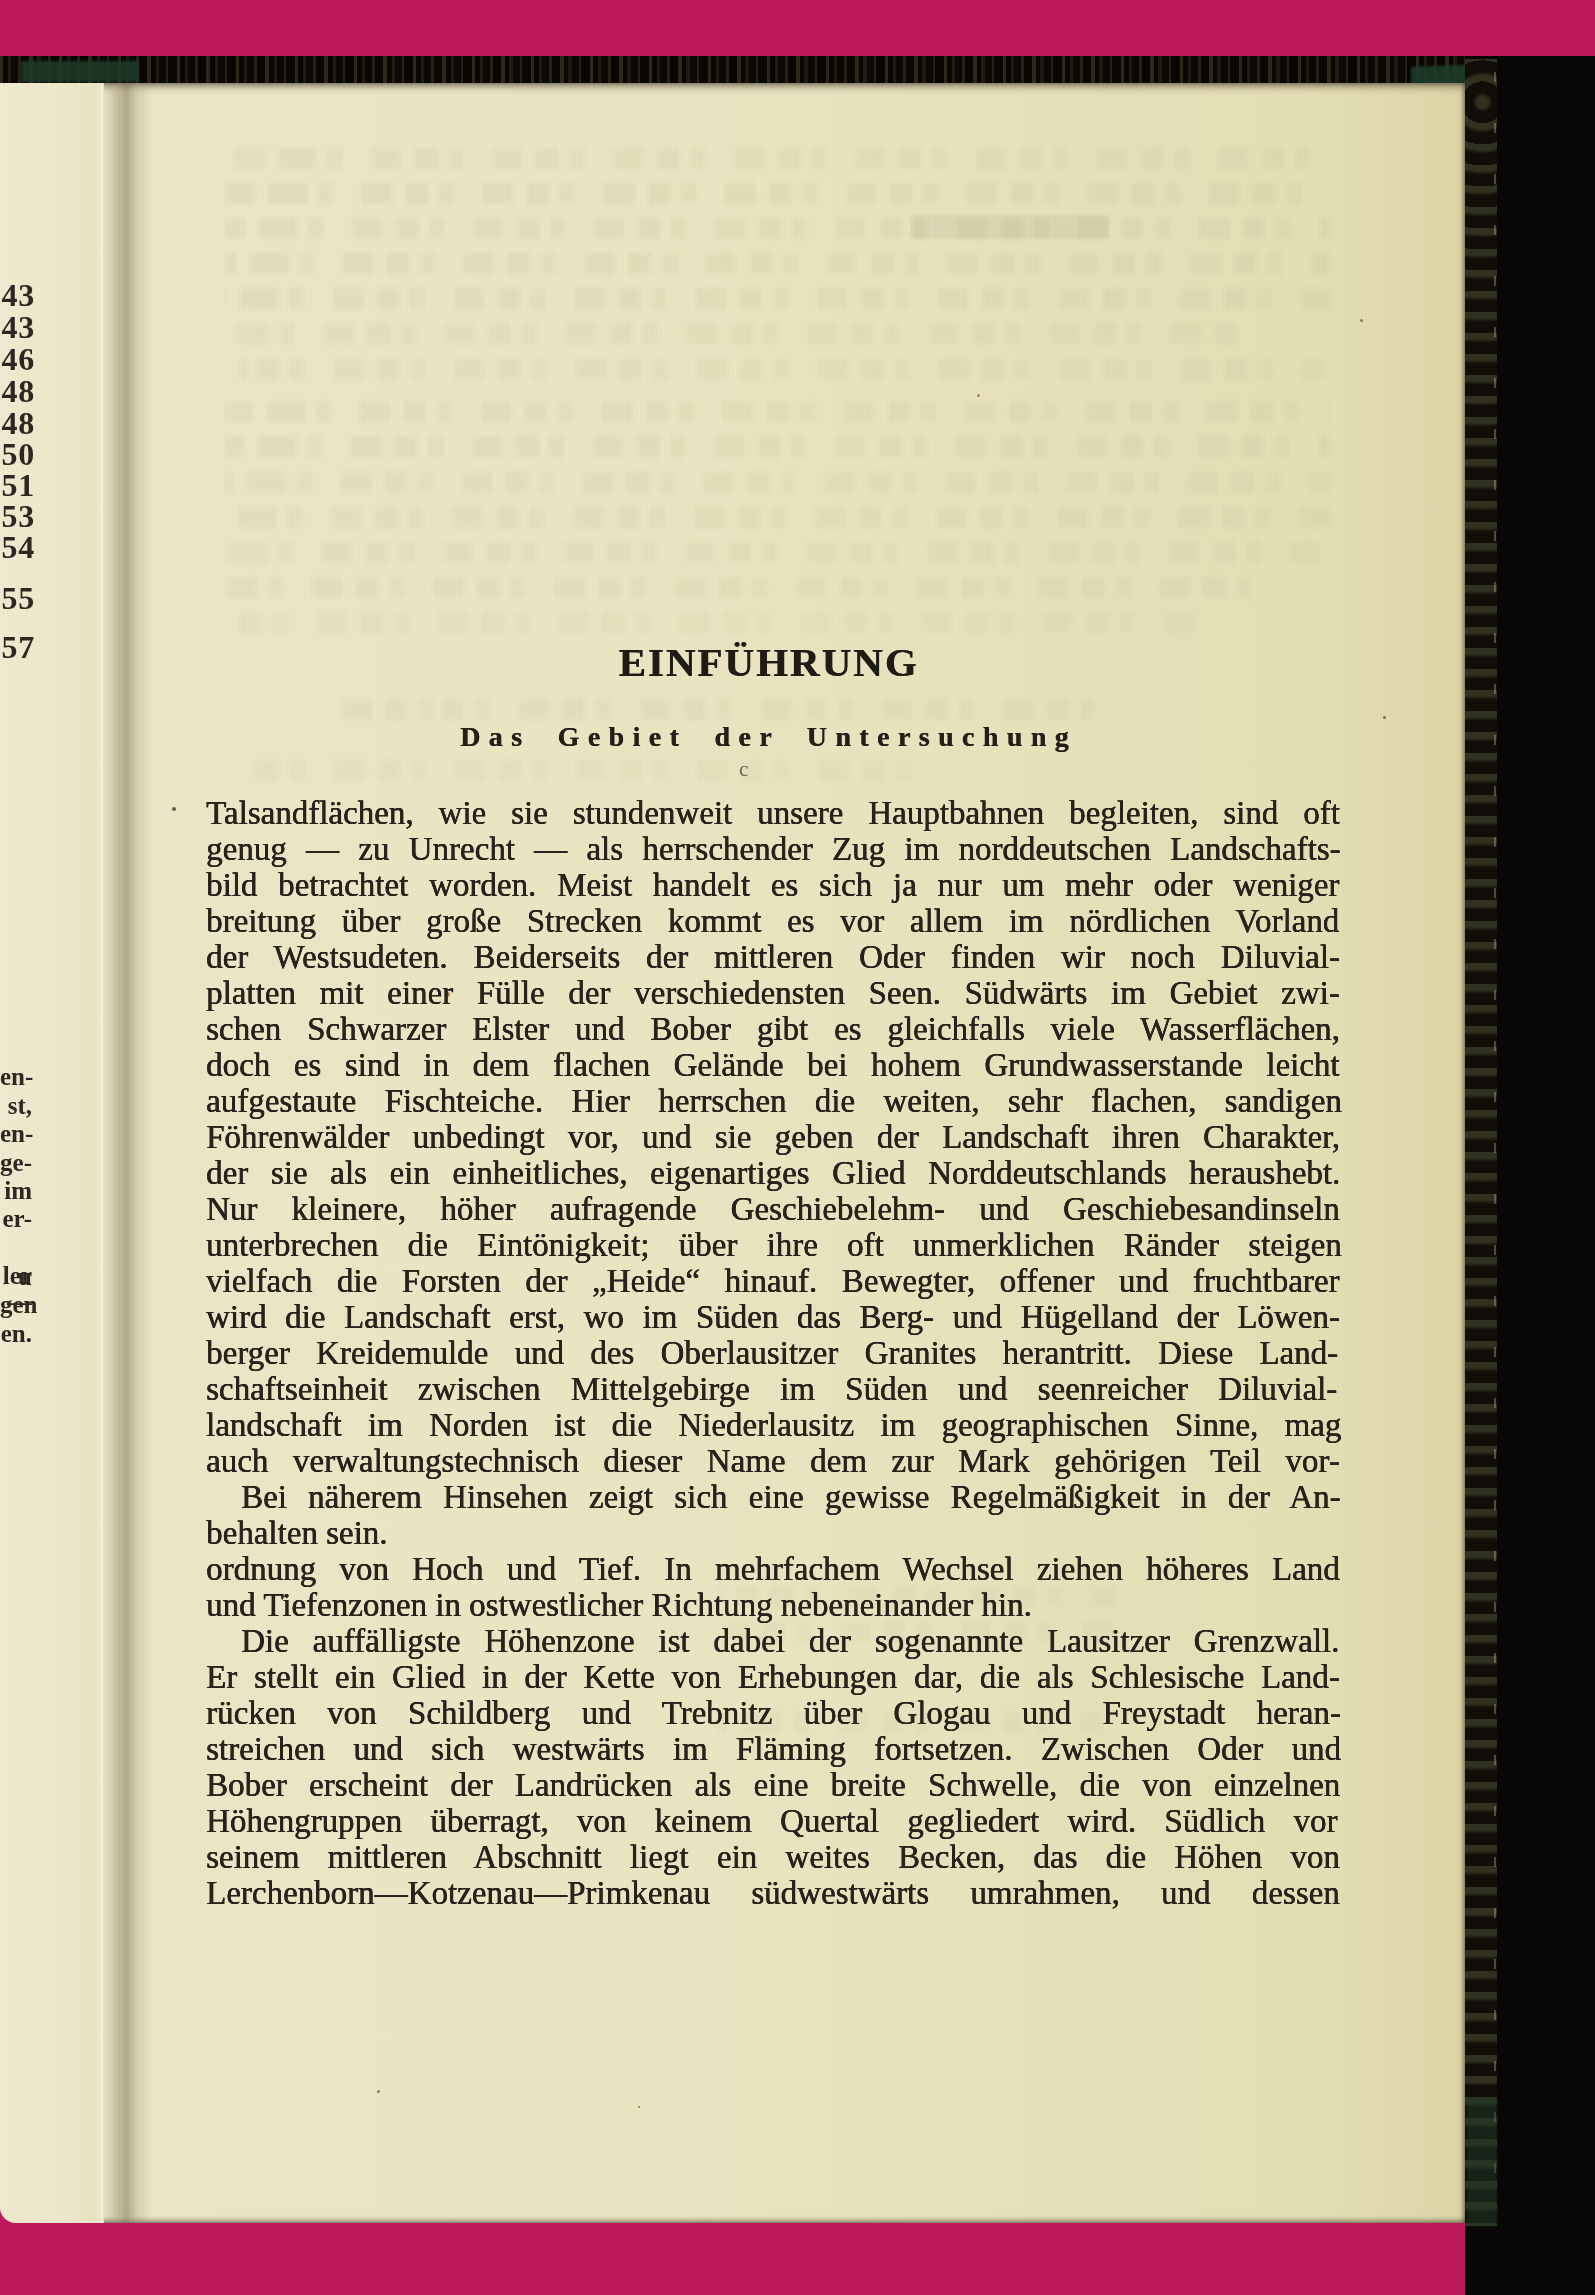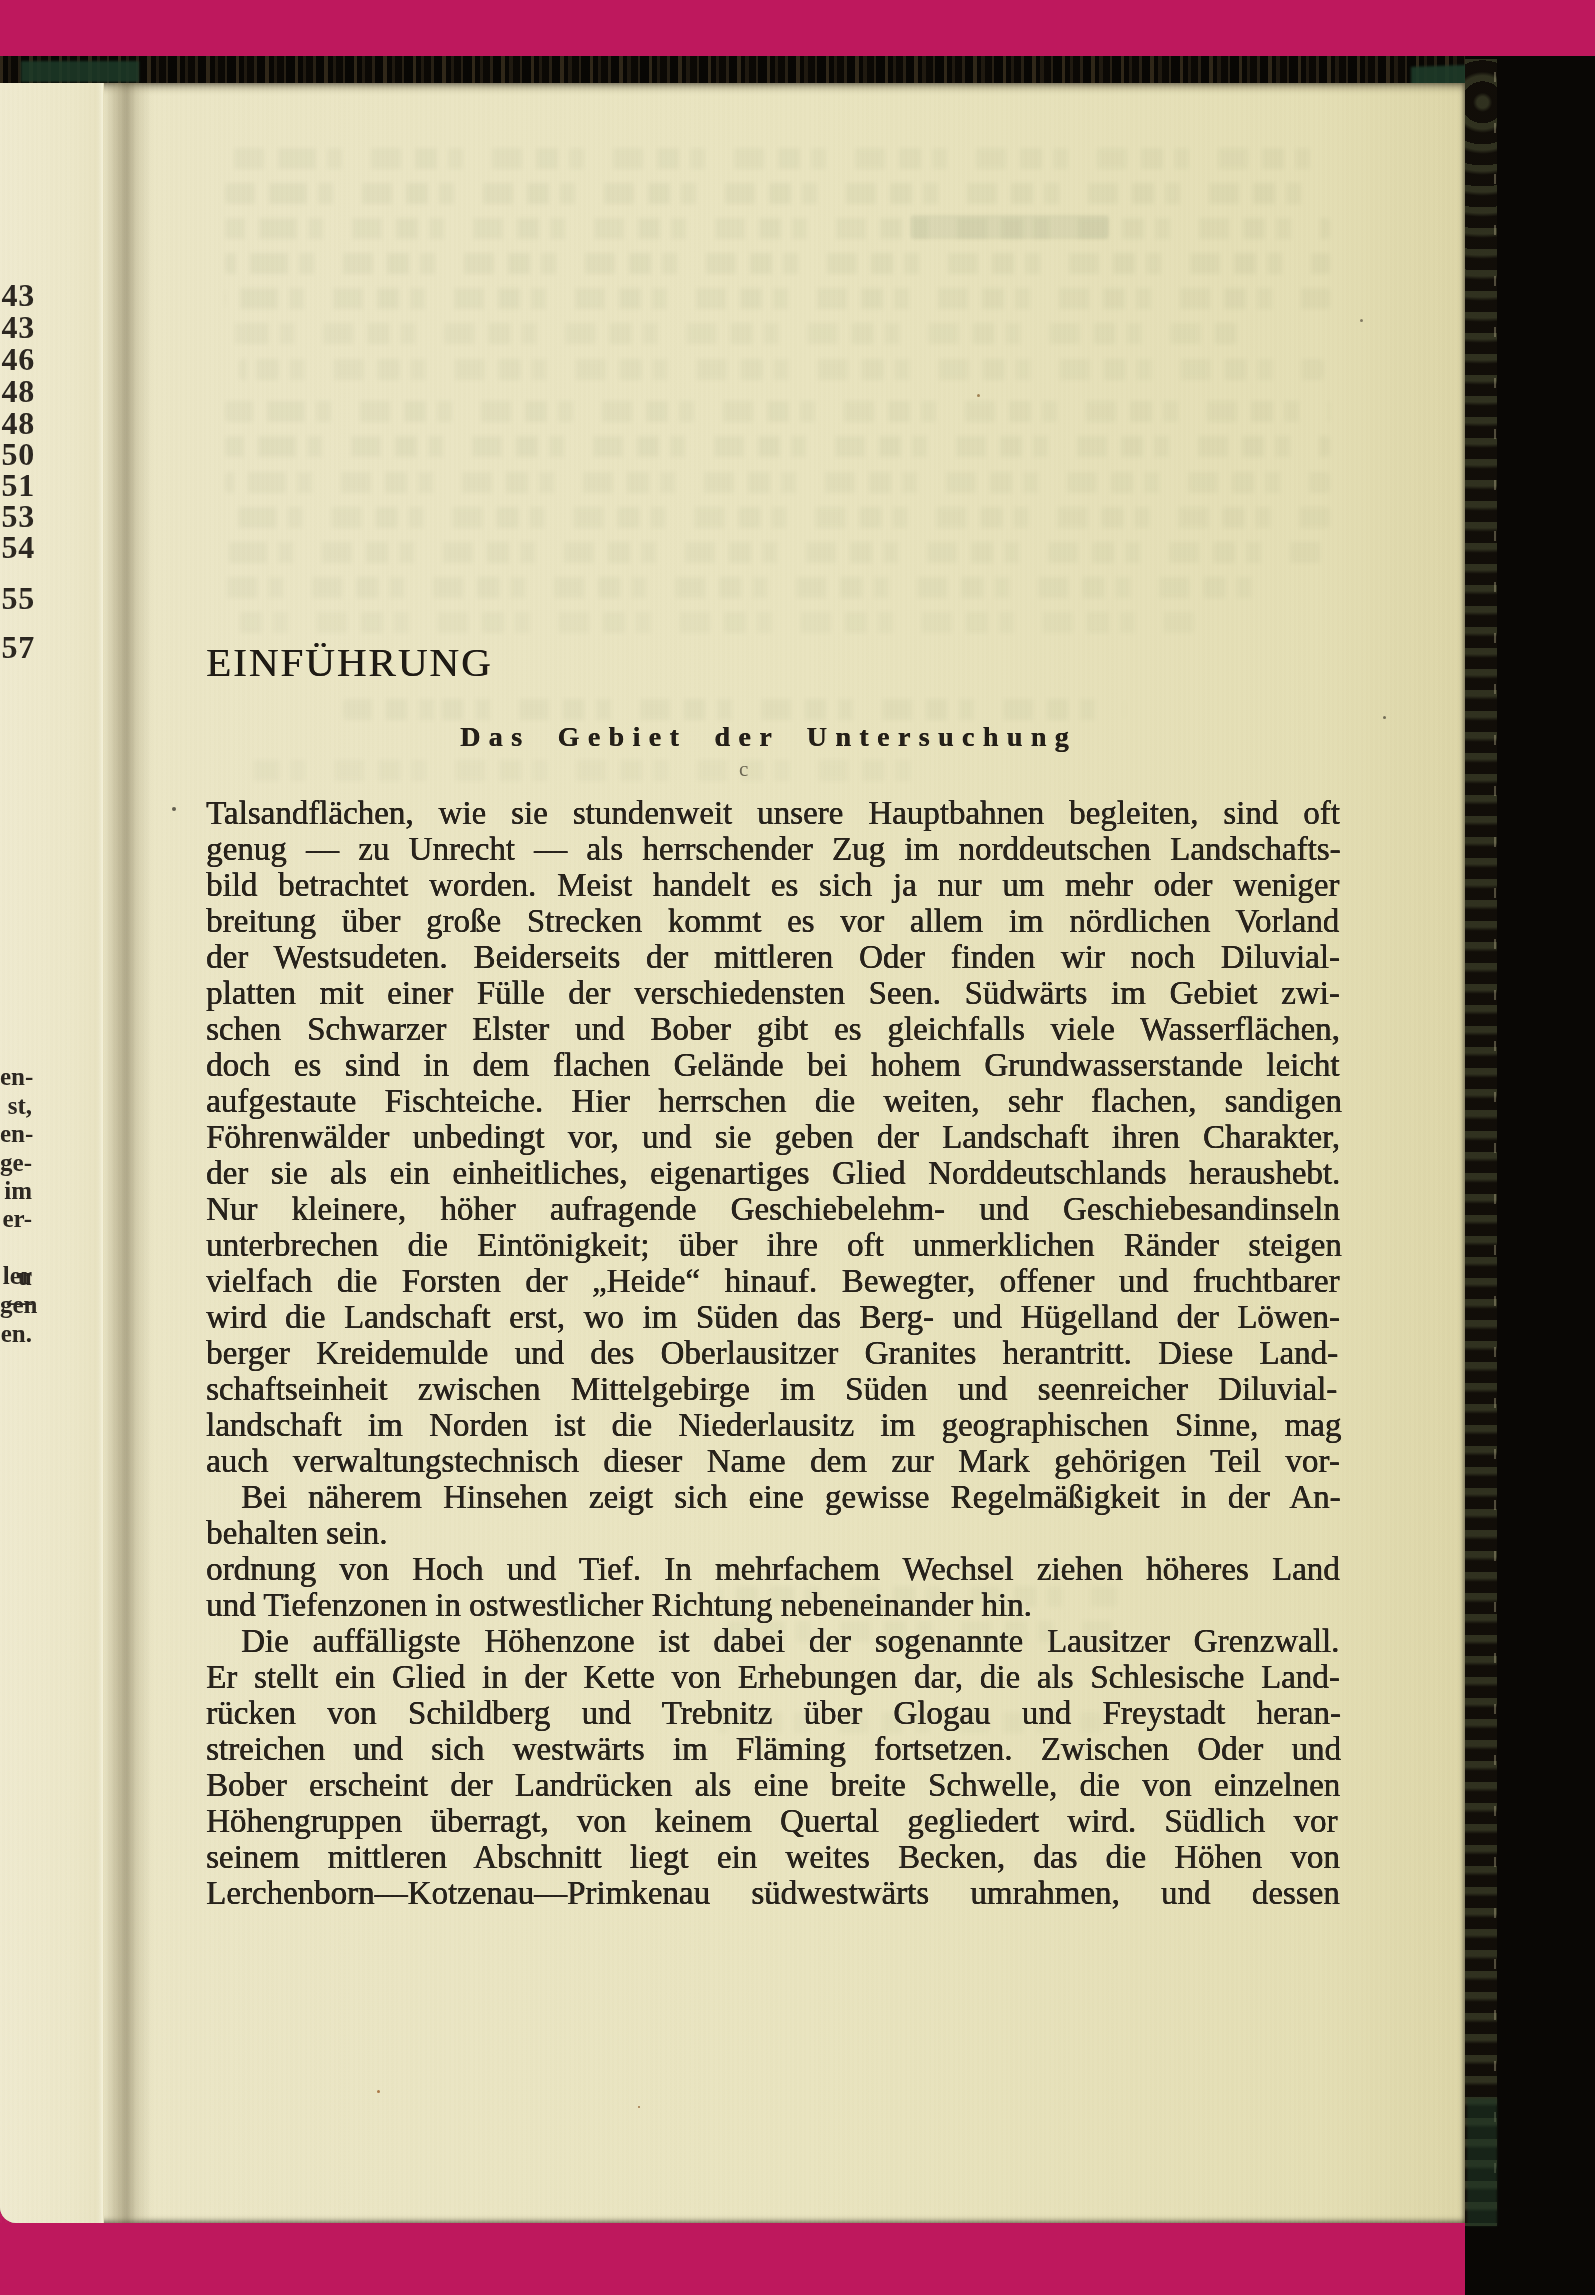--- a/index.html
+++ b/index.html
@@ -56,22 +56,22 @@
         rgba(116,131,92,.55) 0 21.5px, rgba(0,0,0,0) 21.5px 33px,
         rgba(116,131,92,.45) 33px 48px, rgba(0,0,0,0) 48px 77px,
         rgba(116,131,92,.5) 77px 107px, rgba(0,0,0,0) 107px 121px);}
   .ghost.strong{height:24px;filter:blur(1.6px);
      background:rgba(104,122,96,.5);}
 
   .speck{position:absolute;border-radius:50%;}
 
   
   .content{position:absolute;left:206px;top:0;width:1125px;height:100%;color:#26211a;}
-  .title{position:absolute;top:557px;left:0;width:100%;text-align:left;
-     font-size:41px;line-height:45px;font-weight:normal;letter-spacing:2px;color:#1d1913;
+  .title{position:absolute;top:557px;left:0;width:100%;text-align:center;
+     font-size:41px;line-height:45px;font-weight:bold;letter-spacing:2px;color:#1d1913;
      text-shadow:0.5px 0 0 currentColor;}
   .subtitle{position:absolute;top:638px;left:0;width:100%;text-align:center;
      font-size:28px;line-height:32px;font-weight:bold;letter-spacing:.30em;word-spacing:.42em;
      color:#221d16;text-shadow:0.4px 0 0 currentColor;}
   .stray-mark{position:absolute;top:674px;left:533px;font-size:21px;color:rgba(75,70,55,.8);}
 
   .bodytext{position:absolute;top:712px;left:0;width:1125px;}
   .line{position:relative;width:1125px;height:36px;line-height:36px;font-size:33px;
      white-space:nowrap;overflow:visible;}
   .line .t{display:inline-block;transform-origin:0 50%;

